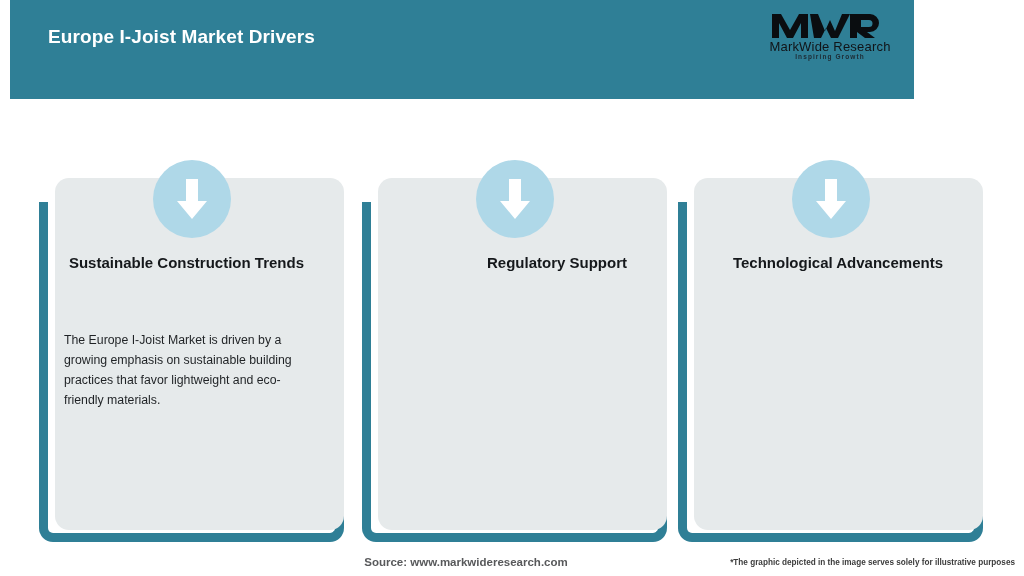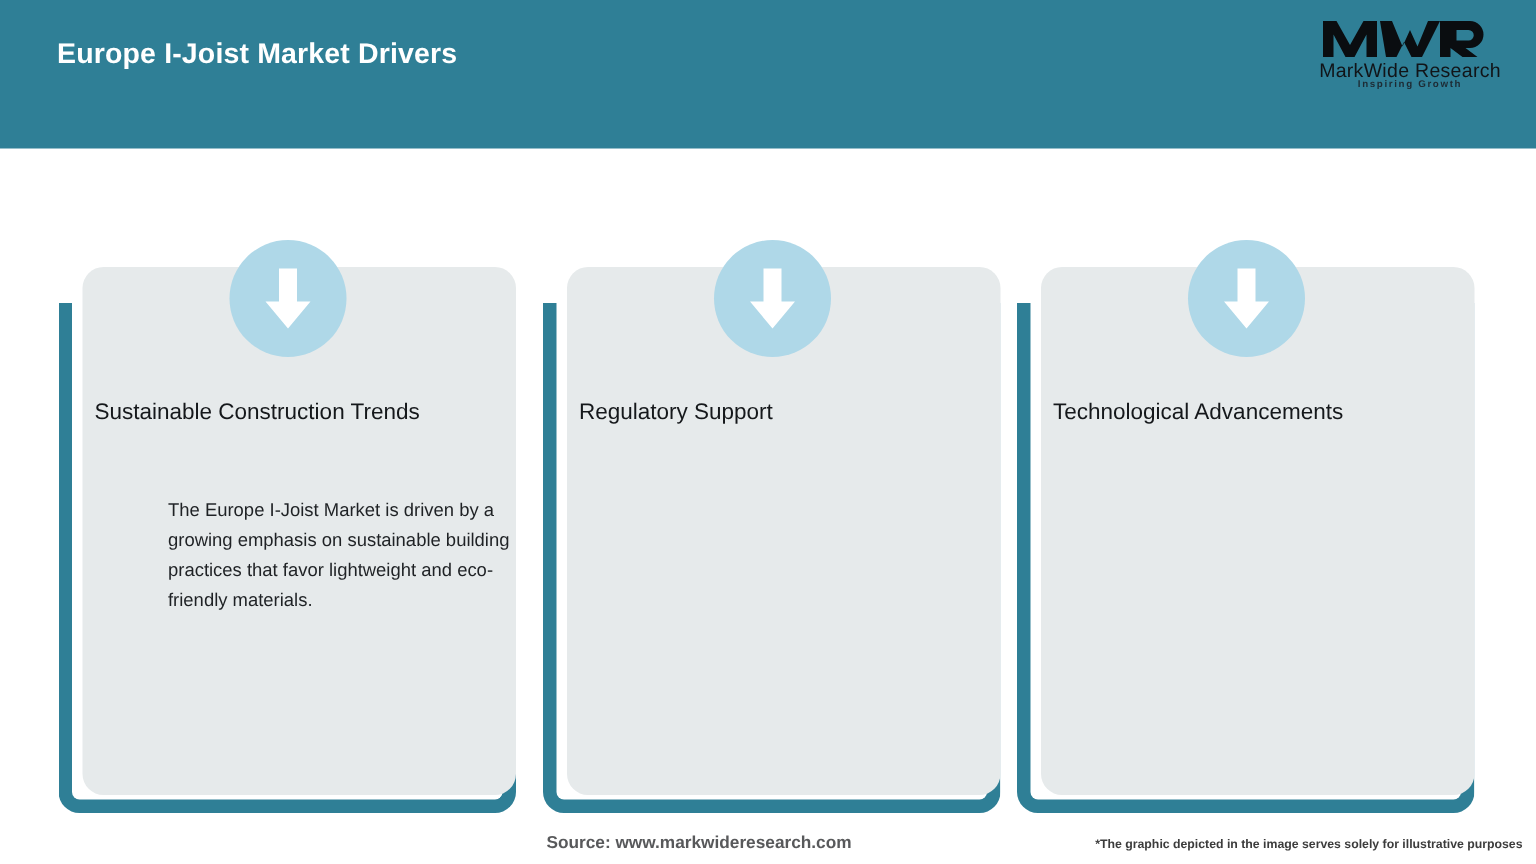--- a/index.html
+++ b/index.html
@@ -11,23 +11,23 @@
     height: 576px;
     background: #ffffff;
     font-family: "Liberation Sans", sans-serif;
     overflow: hidden;
     position: relative;
   }
 
   
   .header {
     position: absolute;
-    left: 0;
+    left: 10px;
     top: 0;
-    width: 1024px;
+    width: 904px;
     height: 99px;
     background: #2F7F96;
   }
   .header-title {
     position: absolute;
     left: 38px;
     top: 26px;
     font-size: 19px;
     font-weight: bold;
     color: #ffffff;
@@ -122,37 +122,35 @@
     align-items: center;
     justify-content: center;
   }
   .card-icon svg { display: block; }
 
   .card-title {
     position: absolute;
     top: 92px;
     left: 24px;
     width: 241px;
-    text-align: left;
+    text-align: right;
     font-size: 15px;
-    font-weight: normal;
+    font-weight: bold;
     color: #15181b;
     line-height: 21px;
-    margin-top: 12px;
   }
   .card-body {
     position: absolute;
     top: 170px;
     left: 25px;
     width: 253px;
     font-size: 12.3px;
     color: #1f2225;
     line-height: 20px;
     text-align: left;
-    margin-left: 48px;
   }
 
   
   .footer-source {
     position: absolute;
     left: 0;
     top: 556px;
     width: 932px;
     text-align: center;
     font-size: 11.5px;

